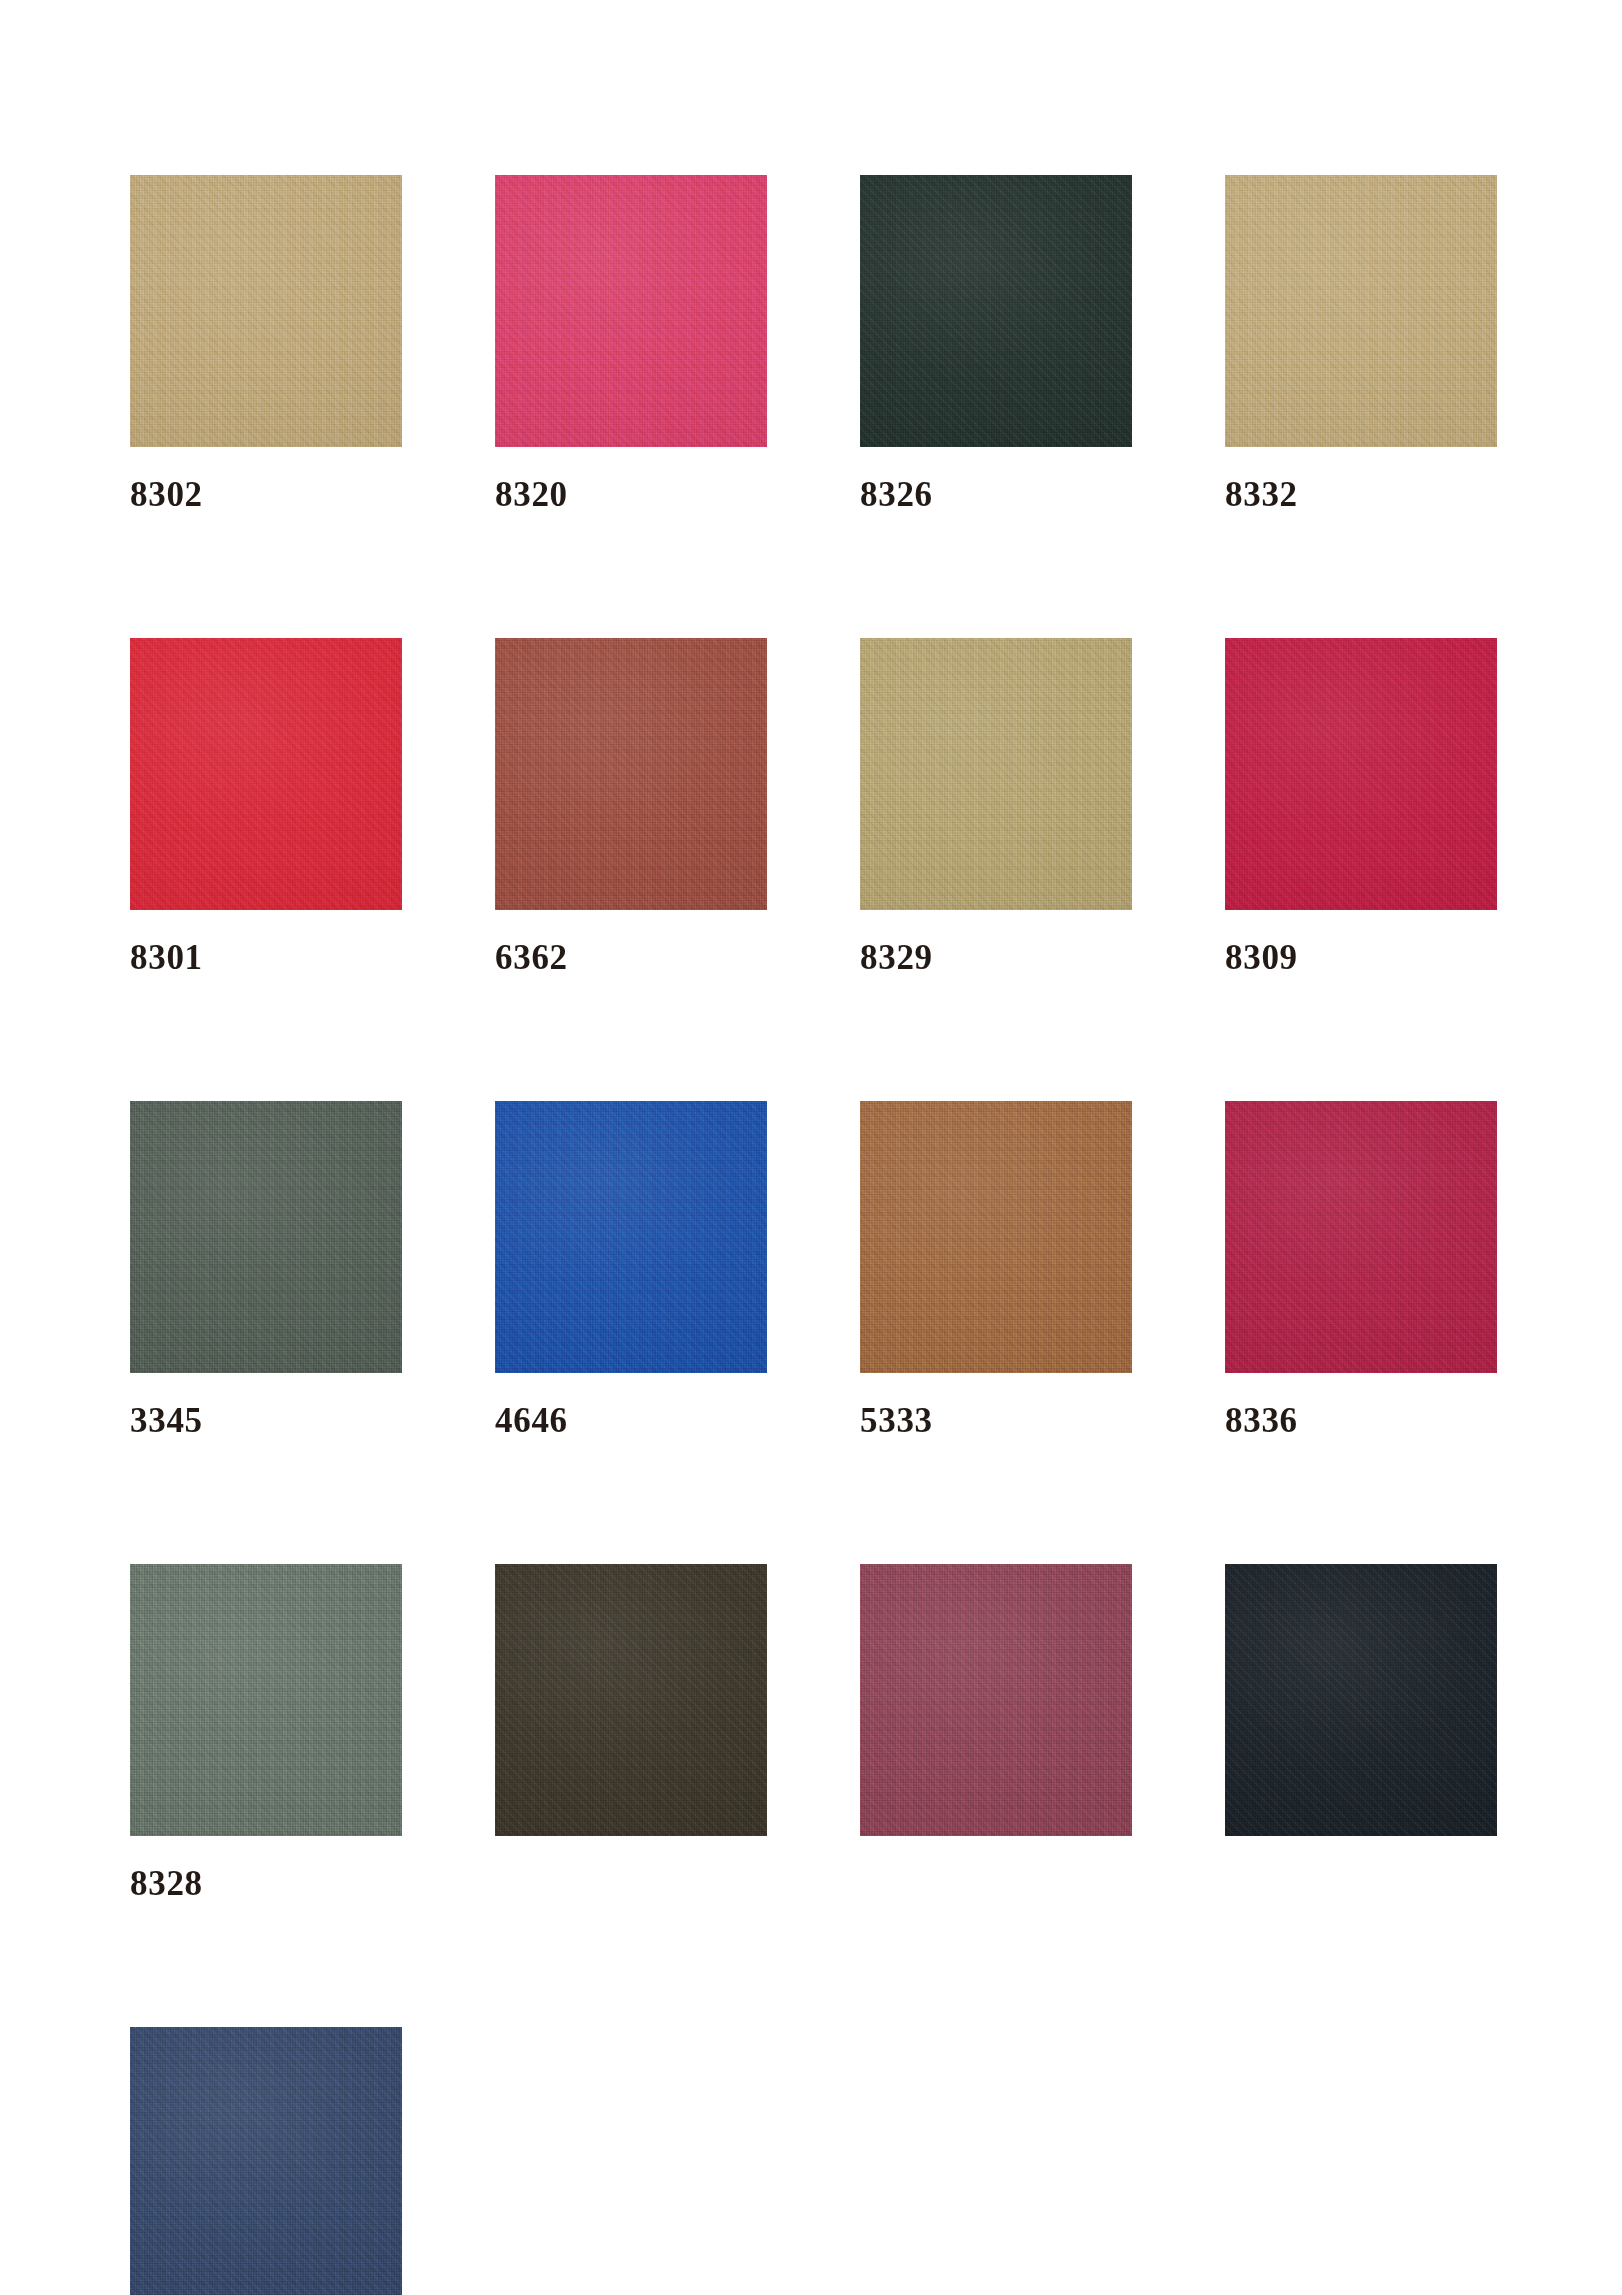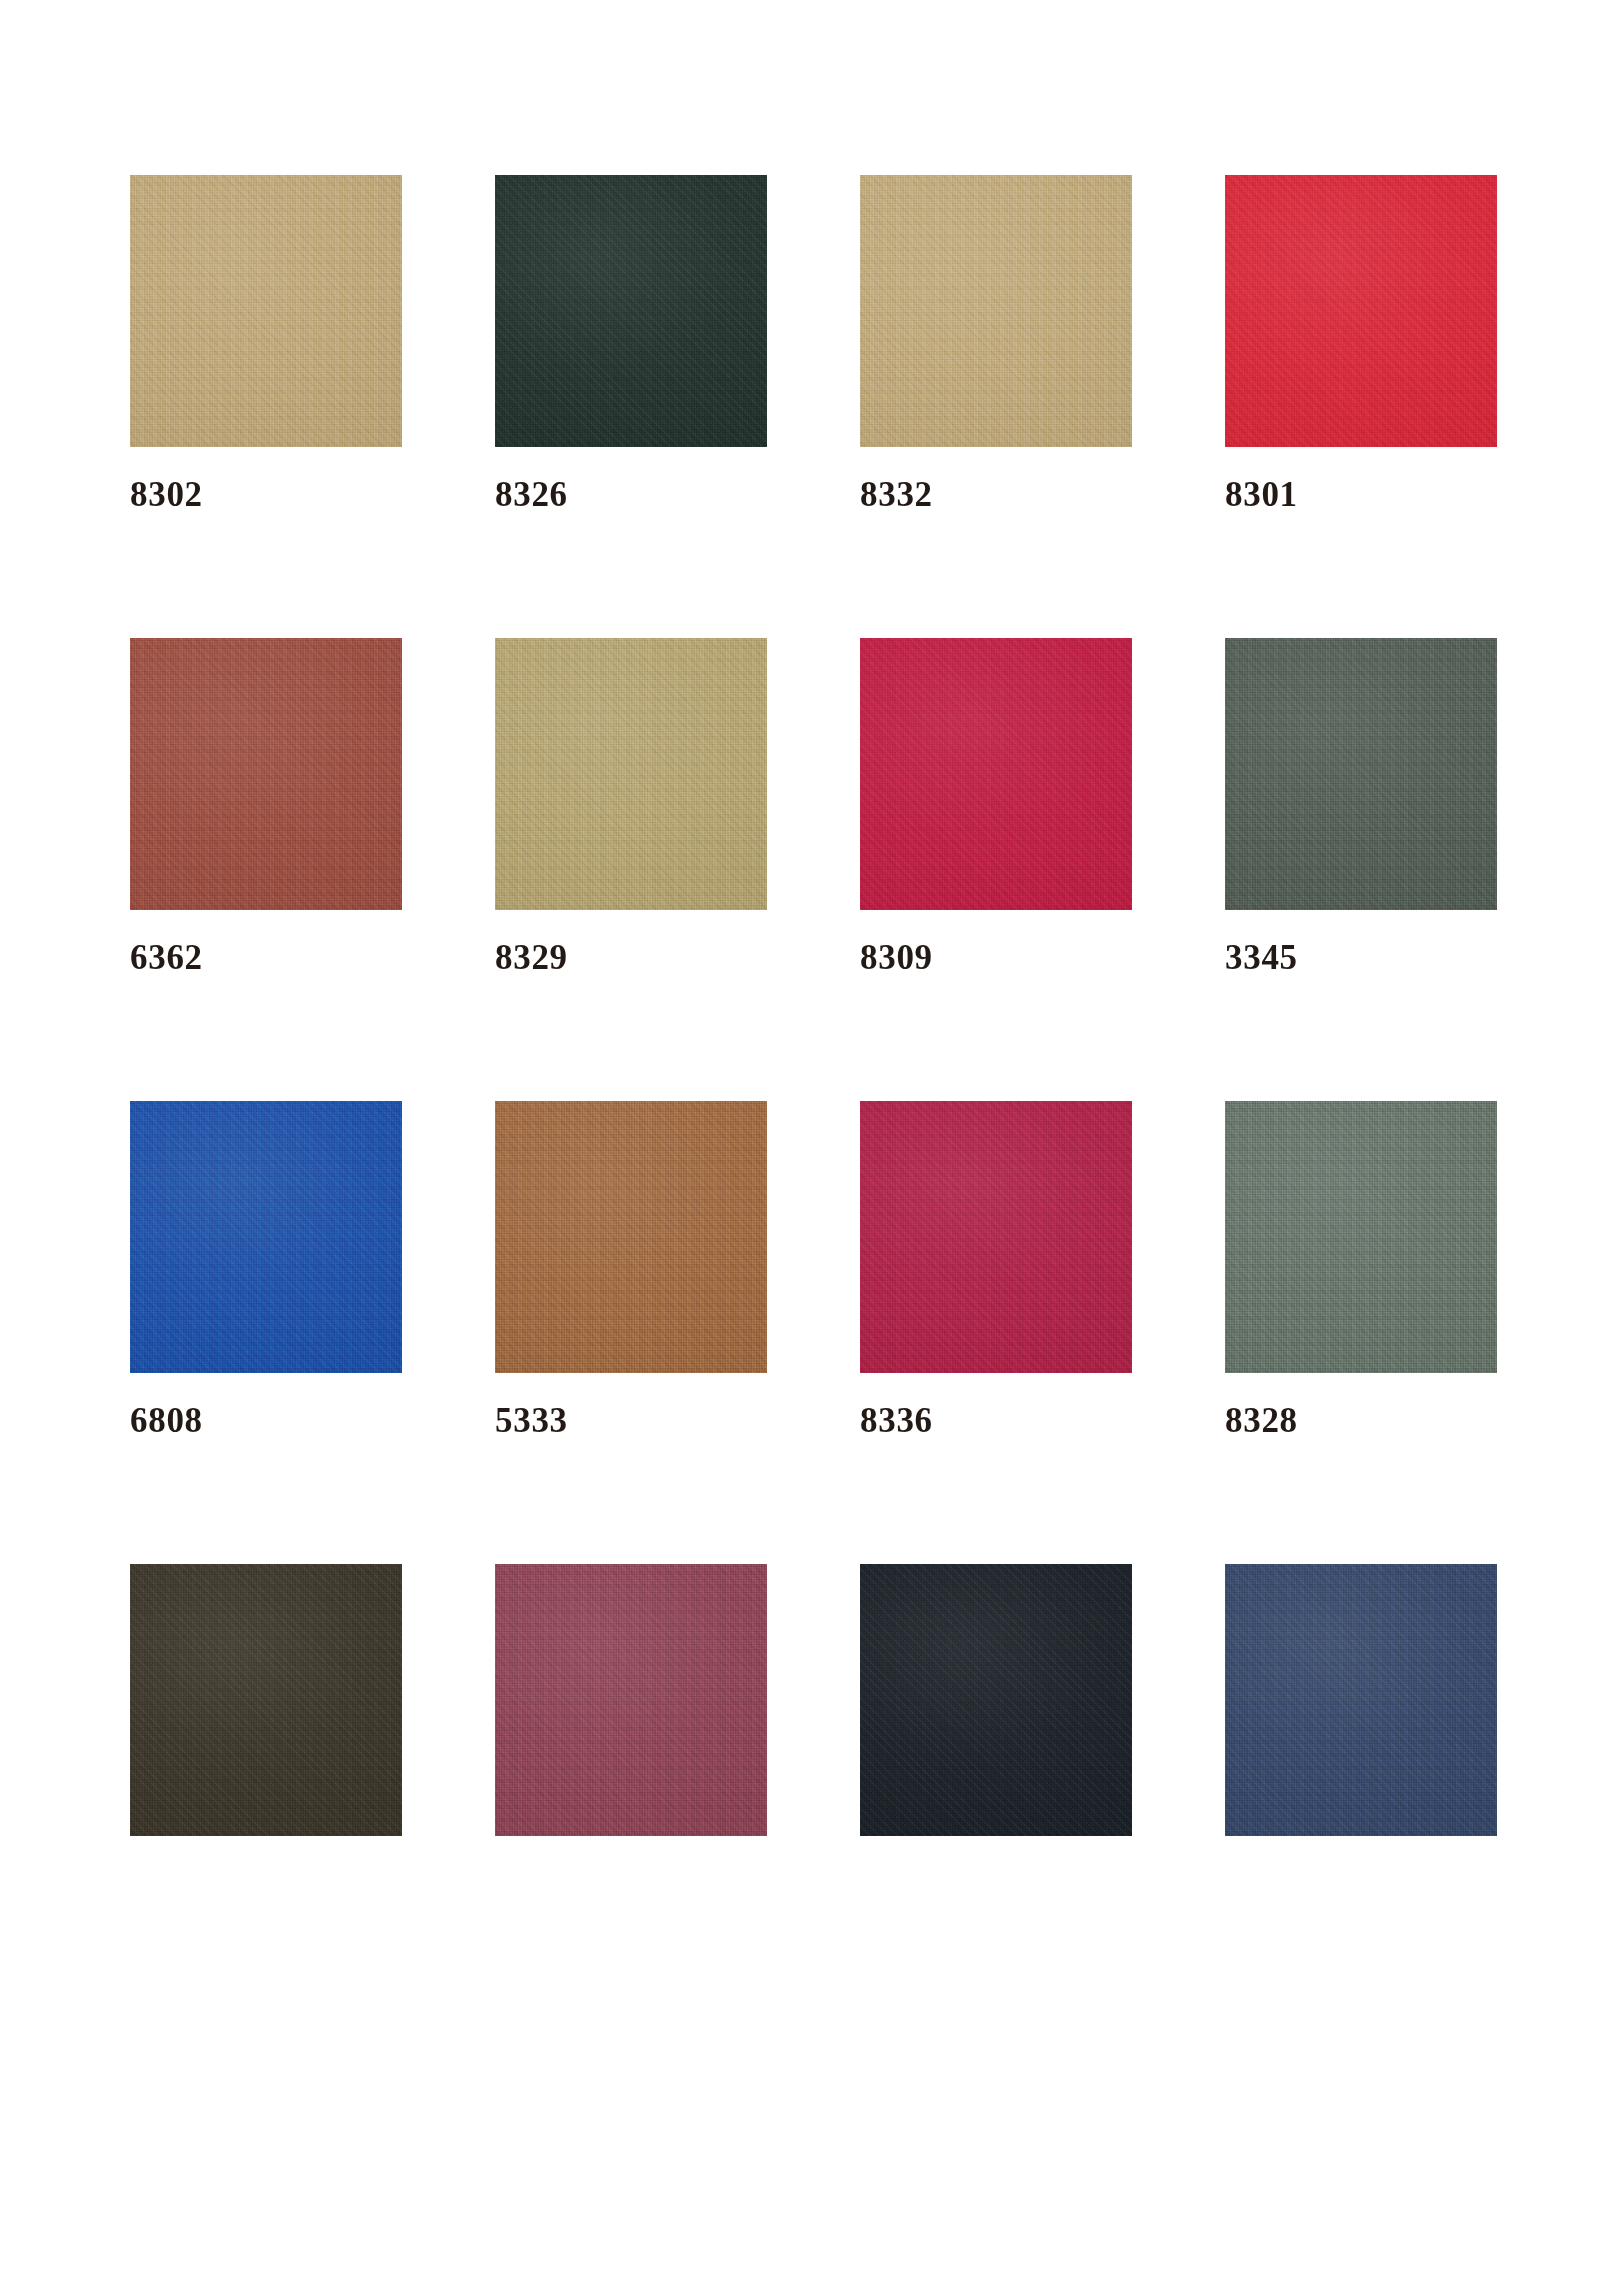--- a/index.html
+++ b/index.html
@@ -96,20 +96,24 @@
 </style>
 </head>
 <body>
 
 <div id="swatch-sheet">
     <div class="swatch-cell">
       <div class="swatch-chip" style="background-color: rgb(191, 168, 122);"></div>
       <div class="swatch-label">8302</div>
     </div>
     <div class="swatch-cell">
+      <div class="swatch-chip" style="background-color: rgb(217, 65, 107);"></div>
+      <div class="swatch-label">8320</div>
+    </div>
+    <div class="swatch-cell">
       <div class="swatch-chip" style="background-color: rgb(37, 51, 47);"></div>
       <div class="swatch-label">8326</div>
     </div>
     <div class="swatch-cell">
       <div class="swatch-chip" style="background-color: rgb(192, 170, 124);"></div>
       <div class="swatch-label">8332</div>
     </div>
     <div class="swatch-cell">
       <div class="swatch-chip" style="background-color: rgb(216, 41, 58);"></div>
       <div class="swatch-label">8301</div>
@@ -125,21 +129,21 @@
     <div class="swatch-cell">
       <div class="swatch-chip" style="background-color: rgb(191, 31, 68);"></div>
       <div class="swatch-label">8309</div>
     </div>
     <div class="swatch-cell">
       <div class="swatch-chip" style="background-color: rgb(84, 95, 86);"></div>
       <div class="swatch-label">3345</div>
     </div>
     <div class="swatch-cell">
       <div class="swatch-chip" style="background-color: rgb(30, 81, 168);"></div>
-      <div class="swatch-label">6808</div>
+      <div class="swatch-label">4646</div>
     </div>
     <div class="swatch-cell">
       <div class="swatch-chip" style="background-color: rgb(160, 106, 66);"></div>
       <div class="swatch-label">5333</div>
     </div>
     <div class="swatch-cell">
       <div class="swatch-chip" style="background-color: rgb(174, 35, 72);"></div>
       <div class="swatch-label">8336</div>
     </div>
     <div class="swatch-cell">

